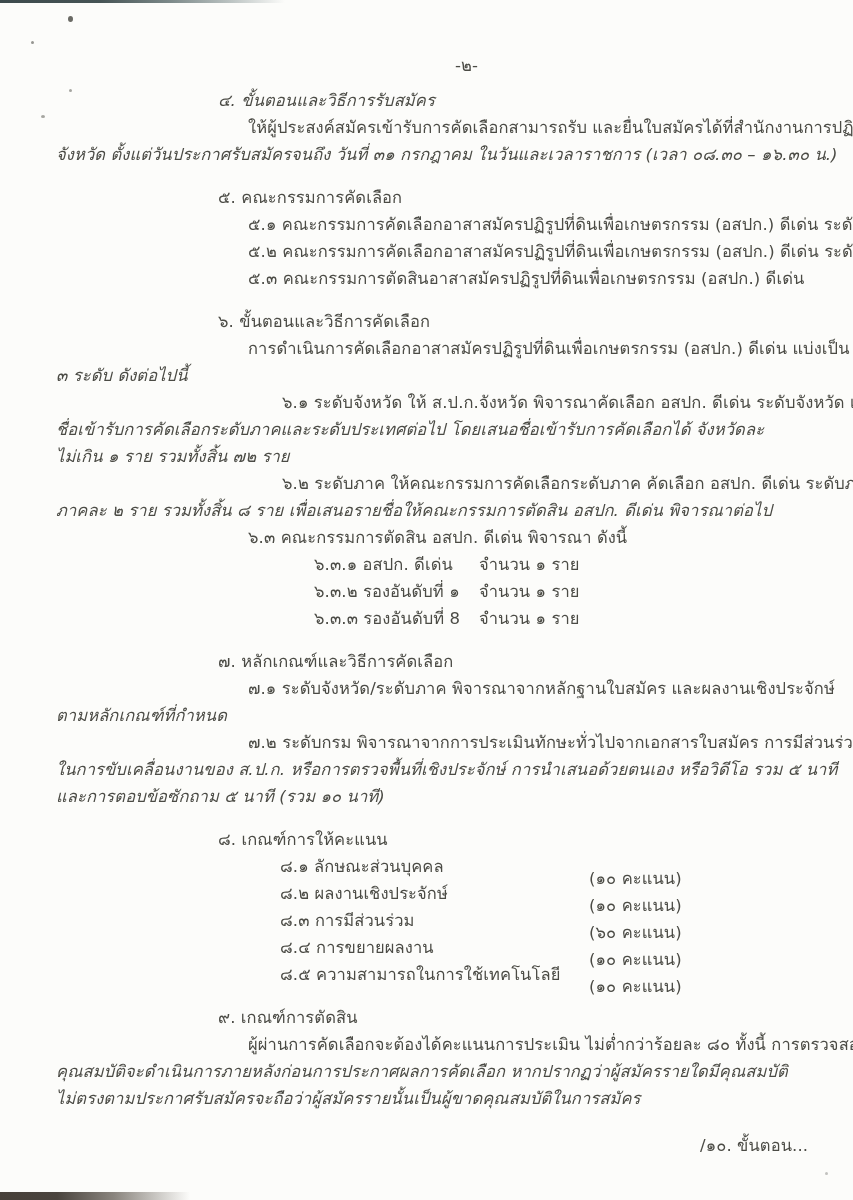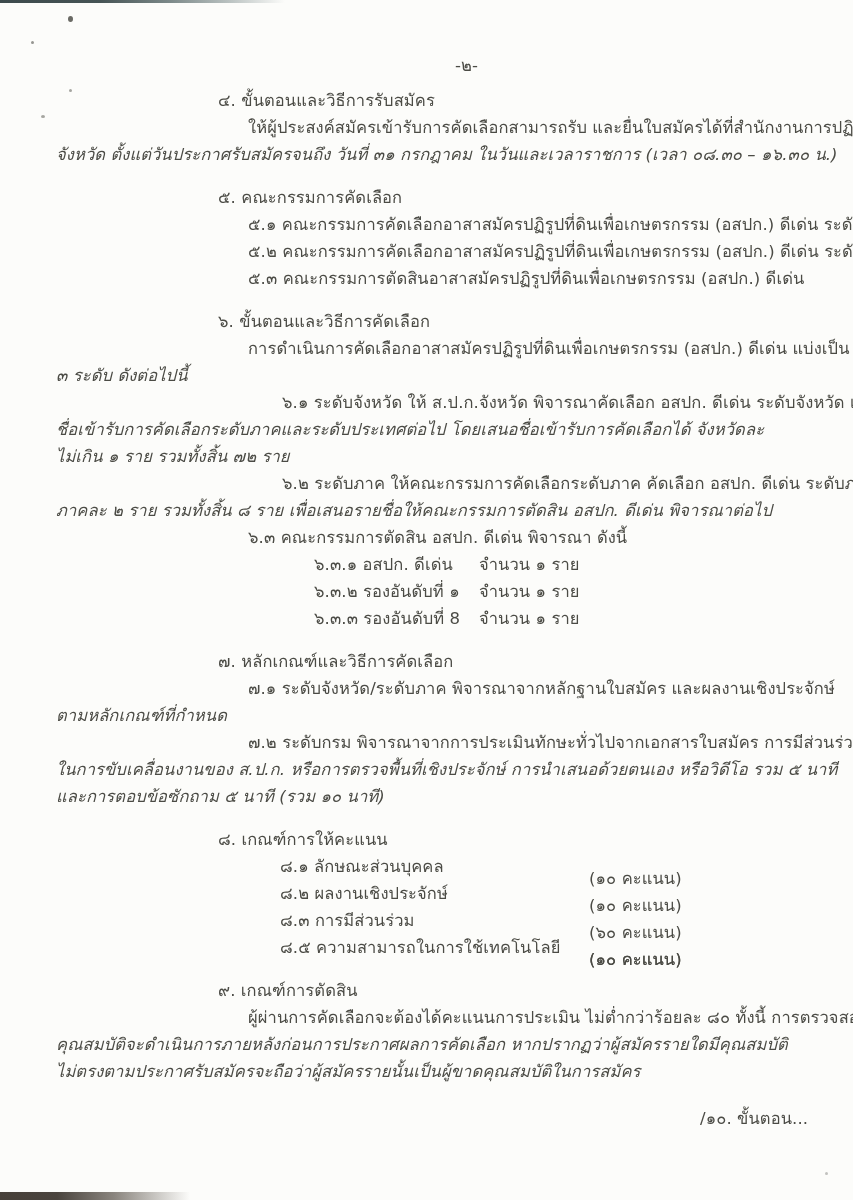--- a/index.html
+++ b/index.html
@@ -21,21 +21,21 @@
     line-height:27px;
     letter-spacing:.1px;
     margin-left:32px;
   }
   .pagenum{margin:52px 0 6px 455px;}
   .h{margin-left:218px;}
   .ind1{margin-left:248px;}
   .ind2{margin-left:282px;}
   .flush{margin-left:56px;font-style:italic;}
   .gap{margin-top:16px;}
-  .gap-sm{margin-top:8px;}
+  .gap-sm{margin-top:8px;font-style:italic;}
   .row{position:relative;}
   .row .val{position:absolute;left:447px;top:0;}
   .row .score{position:absolute;left:557px;top:12px;}
   .footer-line{margin-left:700px;margin-top:20px;}
   
   .deco-top{
     position:absolute;top:0;left:0;width:285px;height:3px;
     background:linear-gradient(to right,#3d4a4c 0%,#465455 35%,#7d8a8a 60%,#b9c1c0 80%,rgba(185,193,192,0) 100%);
   }
   .deco-bottom{
@@ -108,20 +108,21 @@
   </div>
   <div class="line row">
     <span class="ind1" style="display:inline-block">๘.๒ ผลงานเชิงประจักษ์</span>
     <span class="score">(๑๐ คะแนน)</span>
   </div>
   <div class="line row">
     <span class="ind1" style="display:inline-block">๘.๓ การมีส่วนร่วม</span>
     <span class="score">(๖๐ คะแนน)</span>
   </div>
   <div class="line row">
+    <span class="ind1" style="display:inline-block">๘.๔ การขยายผลงาน</span>
     <span class="score">(๑๐ คะแนน)</span>
   </div>
   <div class="line row">
     <span class="ind1" style="display:inline-block">๘.๕ ความสามารถในการใช้เทคโนโลยี</span>
     <span class="score">(๑๐ คะแนน)</span>
   </div>
 
   <div class="line h gap">๙. เกณฑ์การตัดสิน</div>
   <div class="line ind1">ผู้ผ่านการคัดเลือกจะต้องได้คะแนนการประเมิน ไม่ต่ำกว่าร้อยละ ๘๐ ทั้งนี้ การตรวจสอบ</div>
   <div class="line flush">คุณสมบัติจะดำเนินการภายหลังก่อนการประกาศผลการคัดเลือก หากปรากฏว่าผู้สมัครรายใดมีคุณสมบัติ</div>

